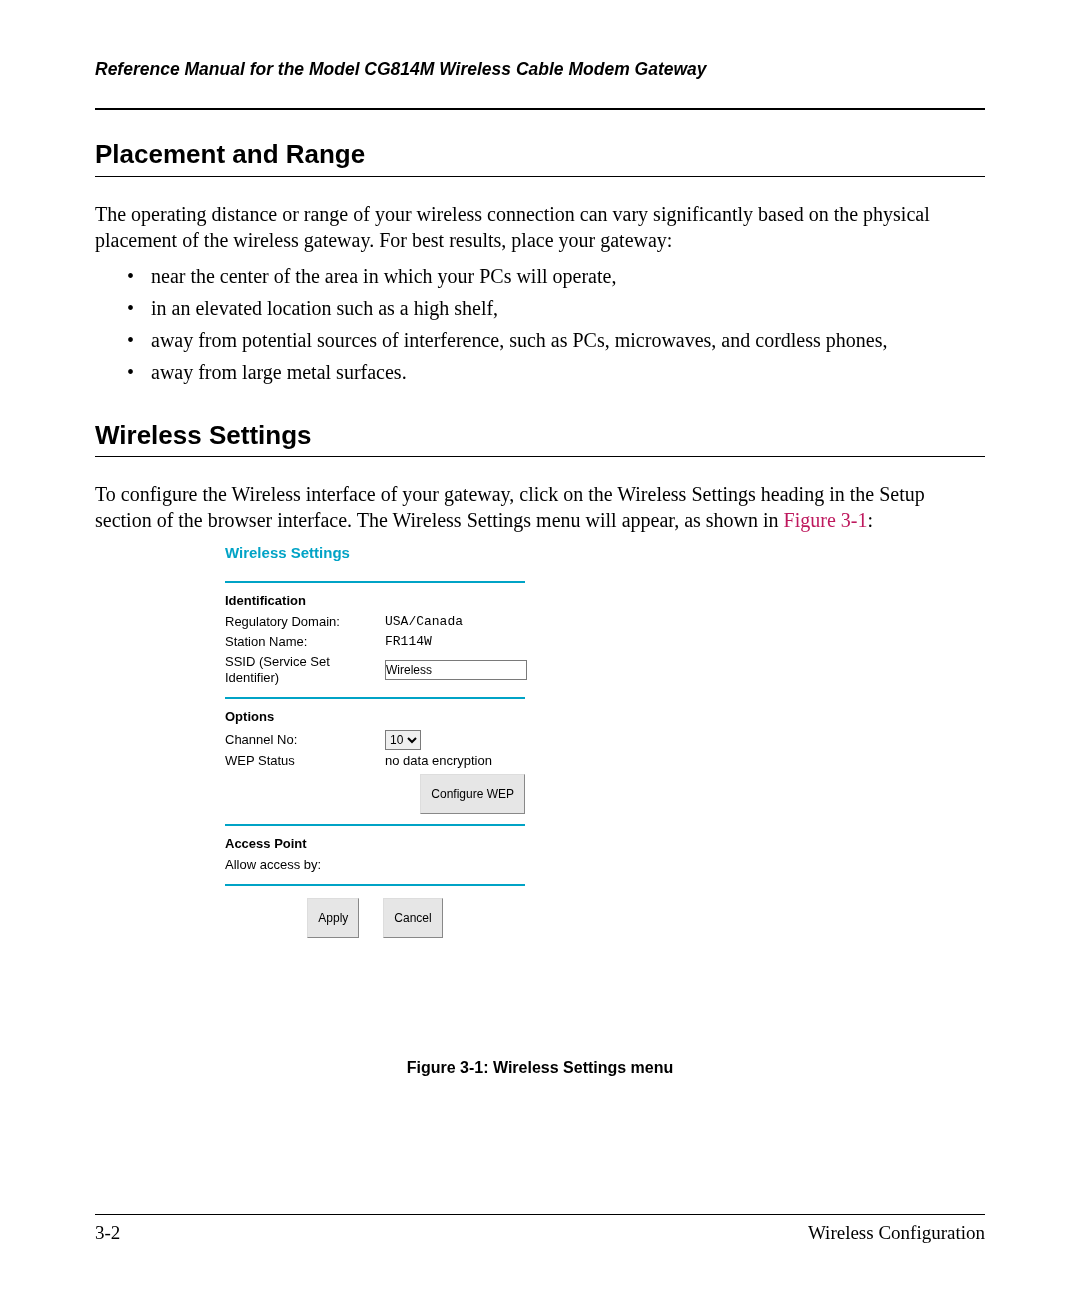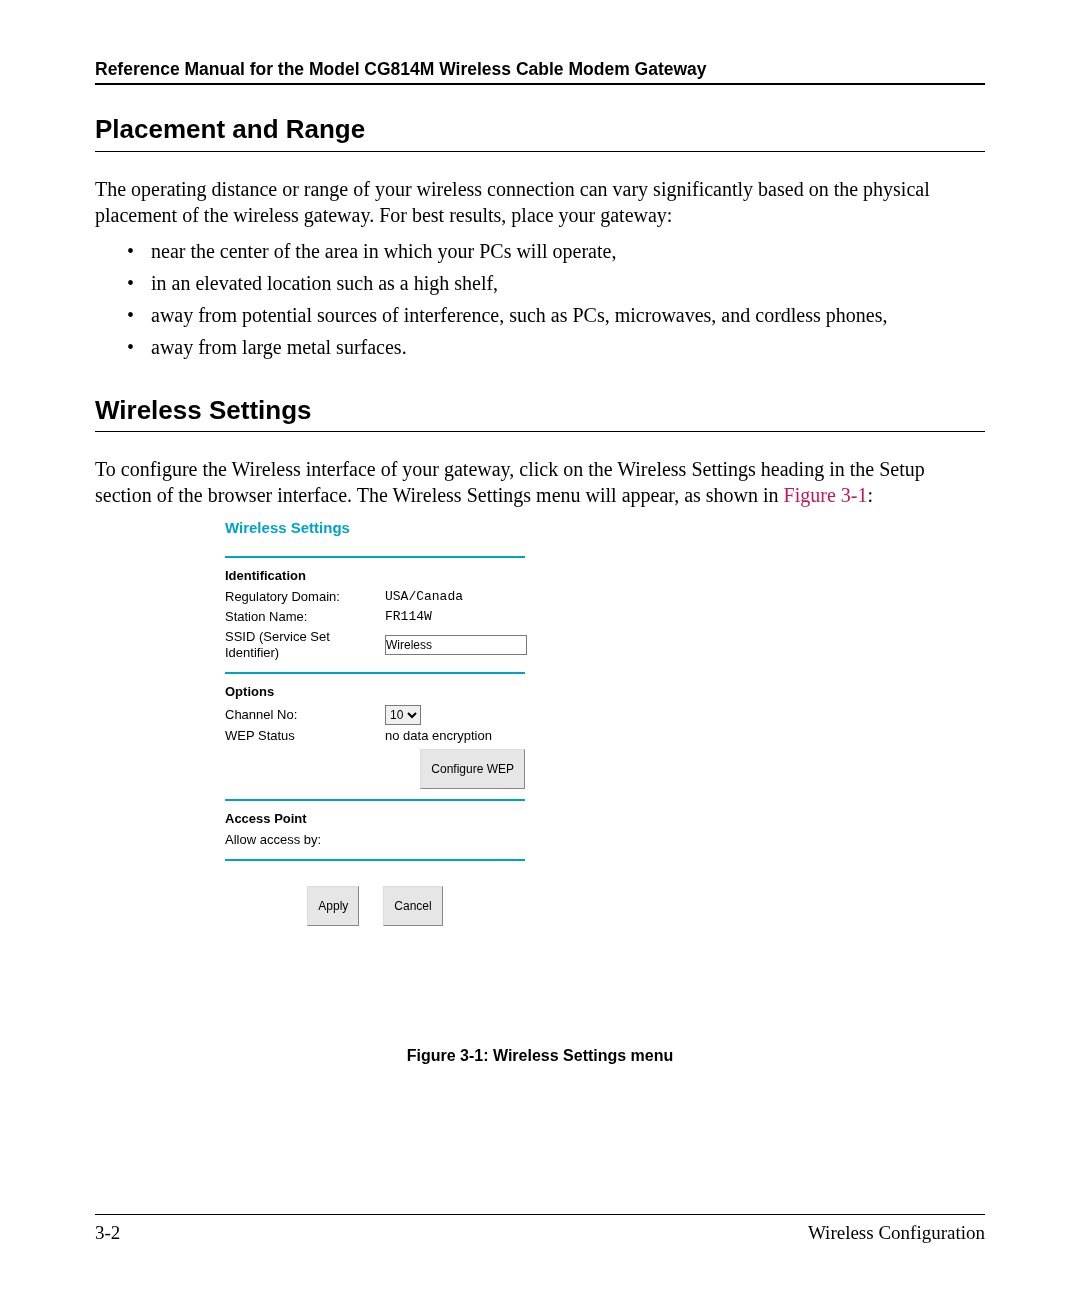--- a/index.html
+++ b/index.html
@@ -13,23 +13,24 @@
   }
   .page {
     width: 1080px;
     min-height: 1296px;
     box-sizing: border-box;
     padding: 58px 95px 40px 95px;
     position: relative;
   }
   .running-header {
     font-family: Arial, Helvetica, sans-serif;
+    font-style: italic;
     font-weight: bold;
     font-size: 17.5px;
-    padding-bottom: 2px;
+    padding-bottom: 27px;
     border-bottom: 2px solid #000;
     margin-bottom: 28px;
   }
   h2.section {
     font-family: Arial, Helvetica, sans-serif;
     font-weight: bold;
     font-size: 26px;
     margin: 0 0 4px 0;
   }
   .hr-full { border: 0; border-top: 1px solid #000; margin: 2px 0 24px 0; }
@@ -93,21 +94,21 @@
   }
   .radio-row {
     display: flex; align-items: center;
     font-family: Arial, Helvetica, sans-serif;
     font-size: 13px; margin: 2px 0;
   }
   .radio-row input { margin: 0 6px 0 0; }
   .bottom-btns {
     width: 300px;
     display:flex; justify-content:center; gap: 24px;
-    margin-top: 25px;
+    margin-top: 12px;
   }
   .figure-caption {
     font-family: Arial, Helvetica, sans-serif;
     font-weight: bold;
     font-size: 16px;
     text-align: center;
     margin-top: 120px;
   }
   .page-footer {
     position: absolute;

